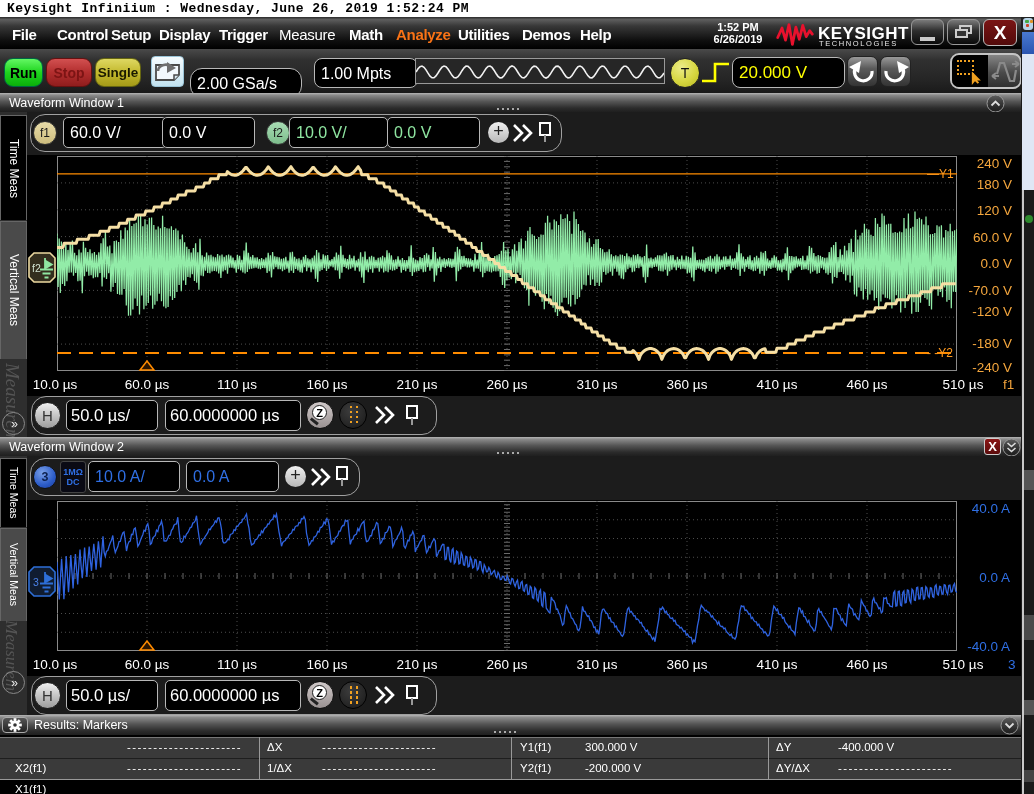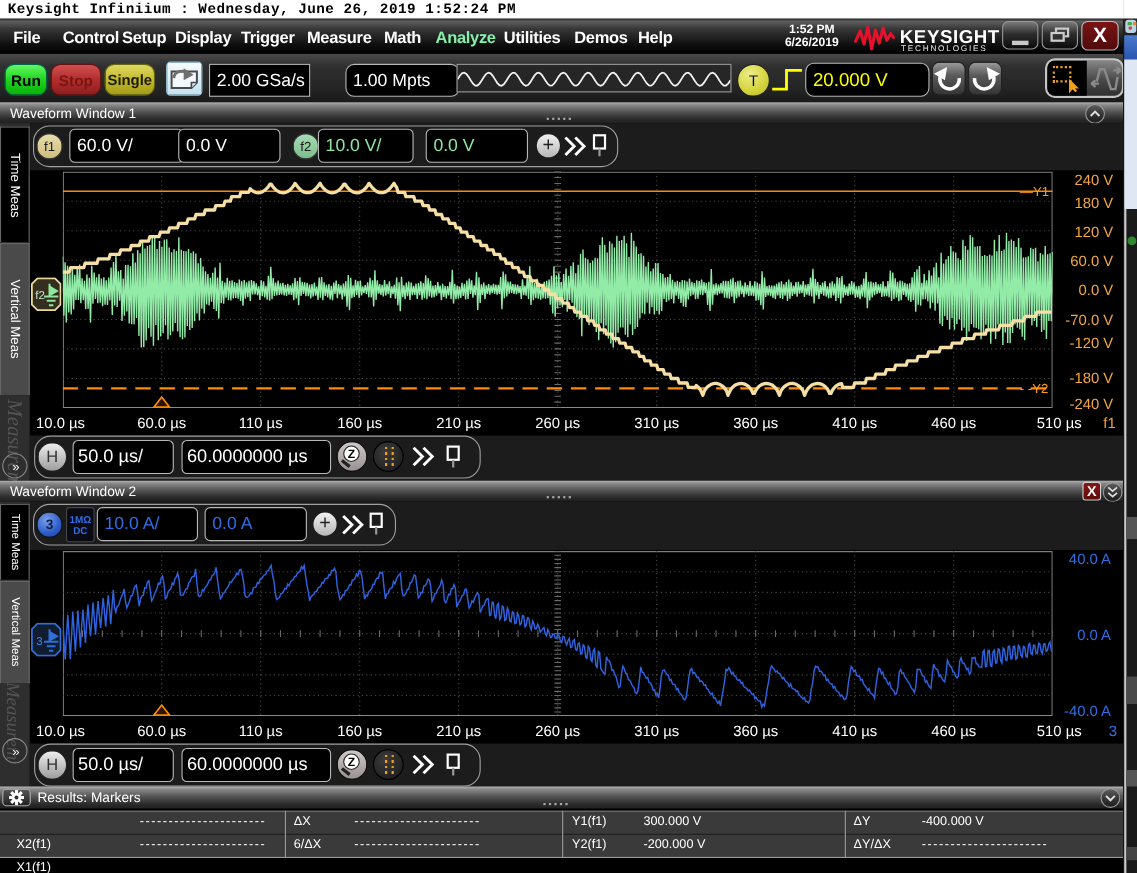--- a/index.html
+++ b/index.html
@@ -17,23 +17,23 @@
 .res-lbl{color:#fff;font-size:11.5px}
 </style></head><body>
 <div class="abs" style="left:0;top:0;width:1021px;height:17px;background:#fff"></div>
 <div class="abs" style="left:7px;top:1px;font-family:'Liberation Mono',monospace;font-size:13px;letter-spacing:0.45px;color:#000;font-weight:bold">Keysight Infiniium : Wednesday, June 26, 2019 1:52:24 PM</div>
 <div class="abs" style="left:0;top:17px;width:1021px;height:32px;background:linear-gradient(180deg,#2a2a2a 0%,#5e5e5e 8%,#383838 28%,#101010 72%,#000 100%)"></div>
 <div class="abs" style="left:12px;top:26px;color:#fff;font-size:15px;font-weight:bold;letter-spacing:-0.3px">File</div>
 <div class="abs" style="left:57px;top:26px;color:#fff;font-size:15px;font-weight:bold;letter-spacing:-0.3px">Control</div>
 <div class="abs" style="left:111px;top:26px;color:#fff;font-size:15px;font-weight:bold;letter-spacing:-0.3px">Setup</div>
 <div class="abs" style="left:159px;top:26px;color:#fff;font-size:15px;font-weight:bold;letter-spacing:-0.3px">Display</div>
 <div class="abs" style="left:219px;top:26px;color:#fff;font-size:15px;font-weight:bold;letter-spacing:-0.3px">Trigger</div>
-<div class="abs" style="left:279px;top:26px;color:#fff;font-size:15px;font-weight:bold;letter-spacing:-0.3px">Measure</div>
+<div class="abs" style="left:279px;top:26px;color:#fff;font-size:15px;font-weight:normal;letter-spacing:-0.3px">Measure</div>
 <div class="abs" style="left:349px;top:26px;color:#fff;font-size:15px;font-weight:bold;letter-spacing:-0.3px">Math</div>
-<div class="abs" style="left:396px;top:26px;color:#86efac;font-size:15px;font-weight:bold;letter-spacing:-0.3px">Analyze</div>
+<div class="abs" style="left:396px;top:26px;color:#f97316;font-size:15px;font-weight:bold;letter-spacing:-0.3px">Analyze</div>
 <div class="abs" style="left:458px;top:26px;color:#fff;font-size:15px;font-weight:bold;letter-spacing:-0.3px">Utilities</div>
 <div class="abs" style="left:522px;top:26px;color:#fff;font-size:15px;font-weight:bold;letter-spacing:-0.3px">Demos</div>
 <div class="abs" style="left:580px;top:26px;color:#fff;font-size:15px;font-weight:bold;letter-spacing:-0.3px">Help</div>
 <div class="abs" style="left:700px;top:21px;width:76px;text-align:center;color:#fff;font-size:11px;font-weight:bold;line-height:12px">1:52 PM<br>6/26/2019</div>
 <svg class="abs" style="left:776px;top:21px" width="38" height="27" viewBox="0 0 44 27">
 <path d="M2,17 L7,6 L11,20 L15,2 L19,25 L23,5 L27,19 L31,3 L35,16 L39,9 L42,13" fill="none" stroke="#e8112d" stroke-width="3.2" stroke-linejoin="round" stroke-linecap="round"></path>
   </svg>
 <div class="abs" style="left:818px;top:24px;color:#fff;font-size:17px;font-weight:bold;letter-spacing:.5px">KEYSIGHT</div>
 <div class="abs" style="left:819px;top:39px;color:#e8e8e8;font-size:7.5px;letter-spacing:1.6px">TECHNOLOGIES</div>
 <div class="abs" style="left:911px;top:19px;width:33px;height:26px;border:1px solid #999;border-radius:6px;background:linear-gradient(180deg,#7a7a7a,#2e2e2e 45%,#0a0a0a)">
@@ -49,21 +49,21 @@
 <div class="abs" style="left:46px;top:58px;width:46px;height:29px;border-radius:9px;background:linear-gradient(180deg,#d25050,#b22e2e 50%,#8f1d1d);border:1px solid #611;color:#7c1414;font-size:14px;font-weight:bold;text-align:center;line-height:28px">Stop</div>
 <div class="abs" style="left:95px;top:58px;width:46px;height:29px;border-radius:9px;background:linear-gradient(180deg,#ded862,#c3b92e 50%,#a59a18);border:1px solid #661;color:#1a1a00;font-size:13.5px;font-weight:bold;text-align:center;line-height:28px">Single</div>
 <div class="abs" style="left:151px;top:56px;width:33px;height:31px;border-radius:4px;background:linear-gradient(180deg,#f6fcfe,#c2e2f0);border:1px solid #9bc5d8">
 <svg class="abs" style="left:1px;top:1px" width="29" height="27" viewBox="0 0 29 27">
 <path d="M3,7 L26,7 L26,17 L21,22 L3,22 z" fill="#f2f8fc" stroke="#4a4a4a" stroke-width="1.8"></path>
 <path d="M21,22 L21,17 L26,17" fill="#d8e8f2" stroke="#4a4a4a" stroke-width="1.5"></path>
 <path d="M5,13 A7.5,6.5 0 0 1 19,10" fill="none" stroke="#6e6e6e" stroke-width="2.6"></path>
 <path d="M14,4 L23,10 L14,15 z" fill="#6e6e6e"></path>
     </svg>
   </div>
-<div class="abs box" style="left:190px;top:58px;width:92px;height:30px;border-radius:0">2.00 GSa/s</div>
+<div class="abs box" style="left:190px;top:68px;width:112px;height:30px;border-radius:12px">2.00 GSa/s</div>
 <div class="abs box" style="left:314px;top:58px;width:104px;height:30px;border-radius:8px">1.00 Mpts</div>
 <div class="abs" style="left:415px;top:58px;width:250px;height:26px;border:1px solid #999;background:#262626"><svg width="248" height="24" viewBox="0 0 248 24">
       <polyline points="0,13.0 2,9.833068608220556 4,7.620301500809221 6,7.028382947907415 8,8.2356520016019 10,10.878370749651102 12,14.160314856547165 14,17.092667874222652 16,18.79194160148452 18,18.746162111733963 20,16.969122300576473 22,13.996226226372157 24,10.723177301739014 26,8.136111946613697 28,7.014486694091389 30,7.696235848394821 32,9.975955309004796 34,13.166788741319522 36,16.307370418760453 38,18.451474958443235 40,18.95310542496621 42,17.661125650255258 44,14.964796026990543 46,11.676493303238372 48,8.786949713785717 50,7.16675541361267 52,7.304058500582913 54,9.157490948202215 56,12.168632372120673 58,15.430256424037147 60,17.959668882203378 62,18.994783446208007 64,18.223730604205493 66,15.878820751397015 68,12.666551425879108 70,9.55474677128066 72,7.480961945586936 74,7.070007268111385 76,8.445699212036534 78,11.193555757766537 80,14.48567561848836 82,17.330176494789566 84,18.870039143984457 86,18.6413185792924 88,16.71292598536874 90,13.665866477808352 92,10.418188158949494 94,7.948383542717562 96,7.000579691761715 98,7.860340286279115 100,10.268628185608957 102,13.49985068951741 104,16.58047325409903 106,18.582335568596097 108,18.90229683631385 110,17.44395597485753 112,14.646696283798558 114,11.353303716201497 116,8.556044025142466 118,7.097703163686161 120,7.417664431403881 122,9.419526745900956 124,12.500149310482554 126,15.73137181439101 128,18.139659713720857 130,18.999420308238285 132,18.051616457282435 134,15.581811841050577 136,12.334133522191662 138,9.287074014631289 140,7.358681420707613 142,7.129960856015538 144,8.669823505210395 146,11.514324381511585 148,14.806444242233448 150,17.554300787963417 152,18.929992731888607 154,18.51903805441308 156,16.44525322871937 158,13.333448574120927 160,10.121179248603017 162,7.776269395794534 164,7.00521655379199 166,8.040331117796603 168,10.569743575962839 170,13.831367627879292 172,16.842509051797748 174,18.695941499417074 176,18.83324458638734 178,17.213050286214294 180,14.323506696761653 182,11.03520397300948 184,8.338874349744785 186,7.046894575033801 188,7.548525041556762 190,9.692629581239508 192,12.833211258680432 194,16.024044690995154 196,18.303764151605147 198,18.98551330590861 200,17.86388805338632 202,15.27682269826102 204,12.003773773627884 206,9.030877699423563 208,7.253837888266041 210,7.208058398515476 212,8.907332125777334 214,11.83968514345281 216,15.121629250348828 218,17.76434799839805 220,18.971617052092583 222,18.3796984991908 224,16.16693139177949 226,13.000000000000057 228,9.833068608220609 230,7.620301500809233 232,7.028382947907417 234,8.23565200160188 236,10.878370749651024 238,14.160314856547119 240,17.09266787422258 242,18.791941601484503 244,18.746162111733966 246,16.969122300576522 248,13.996226226372187" fill="none" stroke="#f2f2f2" stroke-width="1.6"></polyline>
     </svg></div>
 <div class="abs circ" style="left:670px;top:58px;width:30px;height:30px;background:radial-gradient(circle at 38% 30%,#ecec8a,#d6d640 55%,#b8b820);border:1px solid #222;color:#111;font-size:14px;text-align:center;line-height:29px">T</div>
 <svg class="abs" style="left:701px;top:60px" width="30" height="26" viewBox="0 0 30 26">
     <path d="M1,21 L14,21 L14,4 L28,4" fill="none" stroke="#ffff00" stroke-width="2.6"></path>
   </svg>
 <div class="abs box" style="left:732px;top:57px;width:113px;height:31px;border-radius:8px;color:#ffff00;font-size:17px;line-height:30px">20.000 V</div>
 <div class="abs" style="left:847px;top:56px;width:31px;height:31px;border-radius:7px;background:linear-gradient(180deg,#9a9a9a,#5a5a5a 40%,#343434);border:1px solid #222">
@@ -103,21 +103,21 @@
 <div class="abs" style="left:0;top:112px;width:27px;height:325px;background:#2e2e2e"></div>
 <div class="abs tab vert" style="left:0;top:115px;height:105px;background:#000;line-height:25px">Time Meas</div>
 <div class="abs tab vert" style="left:0;top:221px;height:138px;background:#4a4a4a;line-height:25px">Vertical Meas</div>
 <div class="abs vert" style="left:1px;top:363px;color:#555;font-size:19px;font-style:italic;font-family:&quot;Liberation Serif&quot;,serif">Measuremen</div>
 <div class="abs" style="left:2px;top:412px;width:23px;height:23px;border:1px solid #888;border-radius:50%;color:#eee;font-size:12px;text-align:center;line-height:22px;letter-spacing:-2px">»</div>
 <div class="abs grp" style="left:30px;top:114px;width:532px;height:38px"></div>
 <div class="abs circ" style="left:33px;top:121px;width:24px;height:24px;background:linear-gradient(180deg,#e8dca8,#cdbd7e);border:1px solid #333;color:#1a1a1a;font-size:12px;text-align:center;line-height:23px">f1</div>
 <div class="abs box" style="left:63px;top:117px;width:104px;height:31px">60.0 V/</div>
 <div class="abs box" style="left:162px;top:117px;width:93px;height:31px">0.0 V</div>
 <div class="abs circ" style="left:266px;top:121px;width:24px;height:24px;background:linear-gradient(180deg,#a8dcb4,#7dbd8c);border:1px solid #333;color:#1a1a1a;font-size:12px;text-align:center;line-height:23px">f2</div>
-<div class="abs box" style="left:289px;top:117px;width:87px;height:31px;color:#8fe6a1">10.0 V/</div>
+<div class="abs box" style="left:289px;top:117px;width:99px;height:31px;color:#8fe6a1">10.0 V/</div>
 <div class="abs box" style="left:387px;top:117px;width:93px;height:31px;color:#8fe6a1">0.0 V</div>
 <div class="abs circ" style="left:488px;top:122px;width:21px;height:21px;background:linear-gradient(180deg,#f0f0f0,#b8b8b8);color:#222;font-size:18px;text-align:center;line-height:19px">+</div>
 <svg class="abs" style="left:512px;top:124px" width="22" height="18" viewBox="0 0 22 18">
     <path d="M2,1 L10,9 L2,17 M11,1 L19,9 L11,17" fill="none" stroke="#fff" stroke-width="2.6"></path>
   </svg>
 <svg class="abs" style="left:537px;top:121px" width="16" height="22" viewBox="0 0 16 22">
     <rect x="3" y="2" width="10" height="12" fill="none" stroke="#fff" stroke-width="2"></rect>
     <line x1="8" y1="14" x2="8" y2="21" stroke="#999" stroke-width="2"></line>
   </svg>
 <svg class="abs" style="left:57px;top:156px" width="900" height="215" viewBox="0 0 900 215">
@@ -313,21 +313,21 @@
 <div class="abs res-lbl" style="left:15px;top:783px">X1(f1)</div>
 <div class="abs res-lbl" style="left:127px;top:741px"><span style="letter-spacing:1.4px">----------------------</span></div>
 <div class="abs res-lbl" style="left:267px;top:741px">ΔX</div>
 <div class="abs res-lbl" style="left:322px;top:741px"><span style="letter-spacing:1.4px">----------------------</span></div>
 <div class="abs res-lbl" style="left:520px;top:741px">Y1(f1)</div>
 <div class="abs res-lbl" style="left:585px;top:741px">300.000 V</div>
 <div class="abs res-lbl" style="left:776px;top:741px">ΔY</div>
 <div class="abs res-lbl" style="left:838px;top:741px">-400.000 V</div>
 <div class="abs res-lbl" style="left:15px;top:762px">X2(f1)</div>
 <div class="abs res-lbl" style="left:127px;top:762px"><span style="letter-spacing:1.4px">----------------------</span></div>
-<div class="abs res-lbl" style="left:267px;top:762px">6/ΔX</div>
+<div class="abs res-lbl" style="left:267px;top:762px">1/ΔX</div>
 <div class="abs res-lbl" style="left:322px;top:762px"><span style="letter-spacing:1.4px">----------------------</span></div>
 <div class="abs res-lbl" style="left:520px;top:762px">Y2(f1)</div>
 <div class="abs res-lbl" style="left:585px;top:762px">-200.000 V</div>
 <div class="abs res-lbl" style="left:776px;top:762px">ΔY/ΔX</div>
 <div class="abs res-lbl" style="left:838px;top:762px"><span style="letter-spacing:1.4px">----------------------</span></div>
 <div class="abs" style="left:1021px;top:0;width:13px;height:794px;background:#1a1a1a"></div>
 <div class="abs" style="left:1021px;top:0;width:13px;height:17px;background:#fff"></div>
 <div class="abs" style="left:1021px;top:17px;width:13px;height:15px;background:#222"></div>
 <div class="abs" style="left:1023px;top:18px;width:10px;height:12px;background:#b8d4e8;border-radius:3px"></div>
 <div class="abs" style="left:1025px;top:20px;width:4px;height:3px;background:#44aa44;border-radius:1px"></div>

